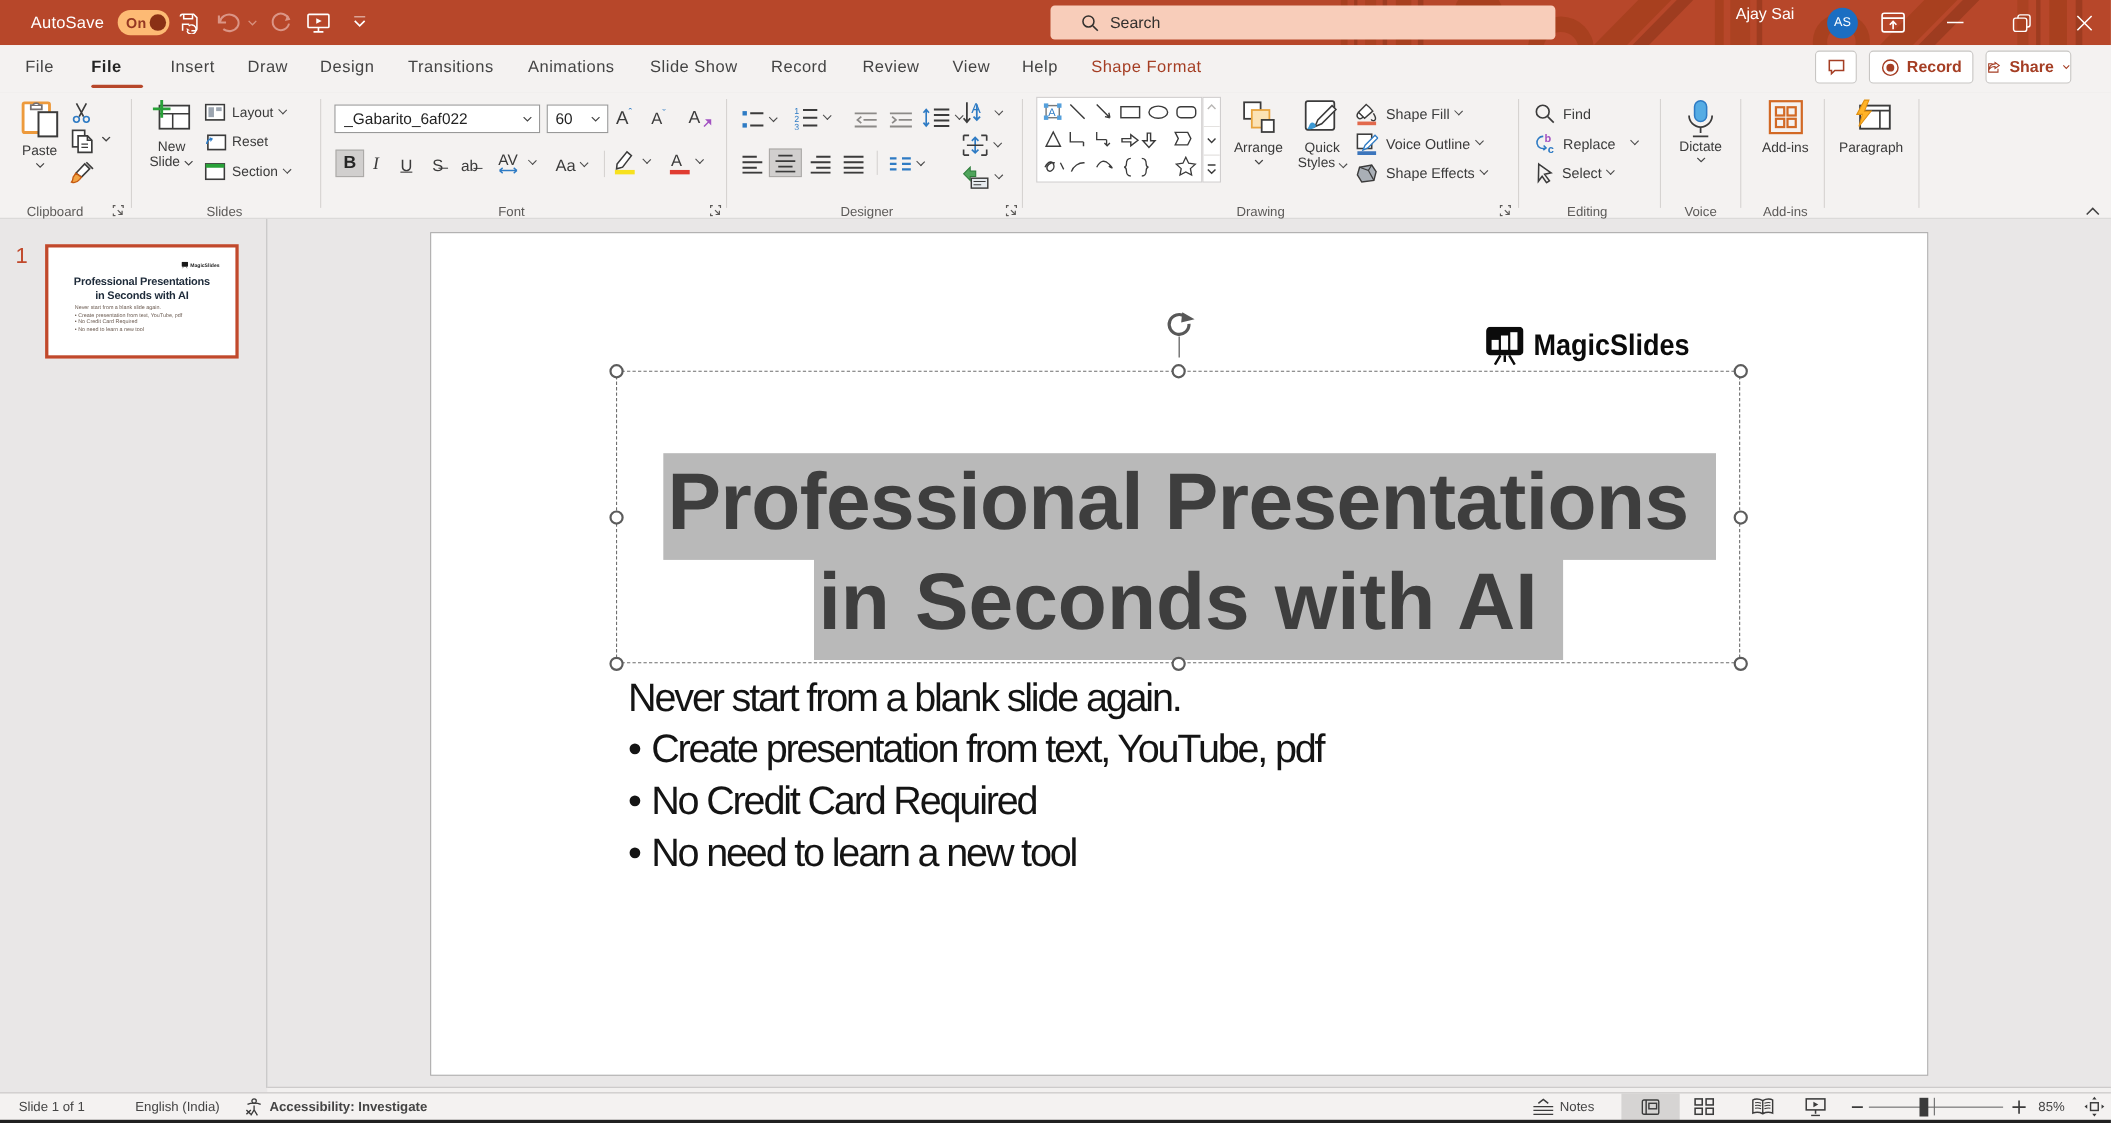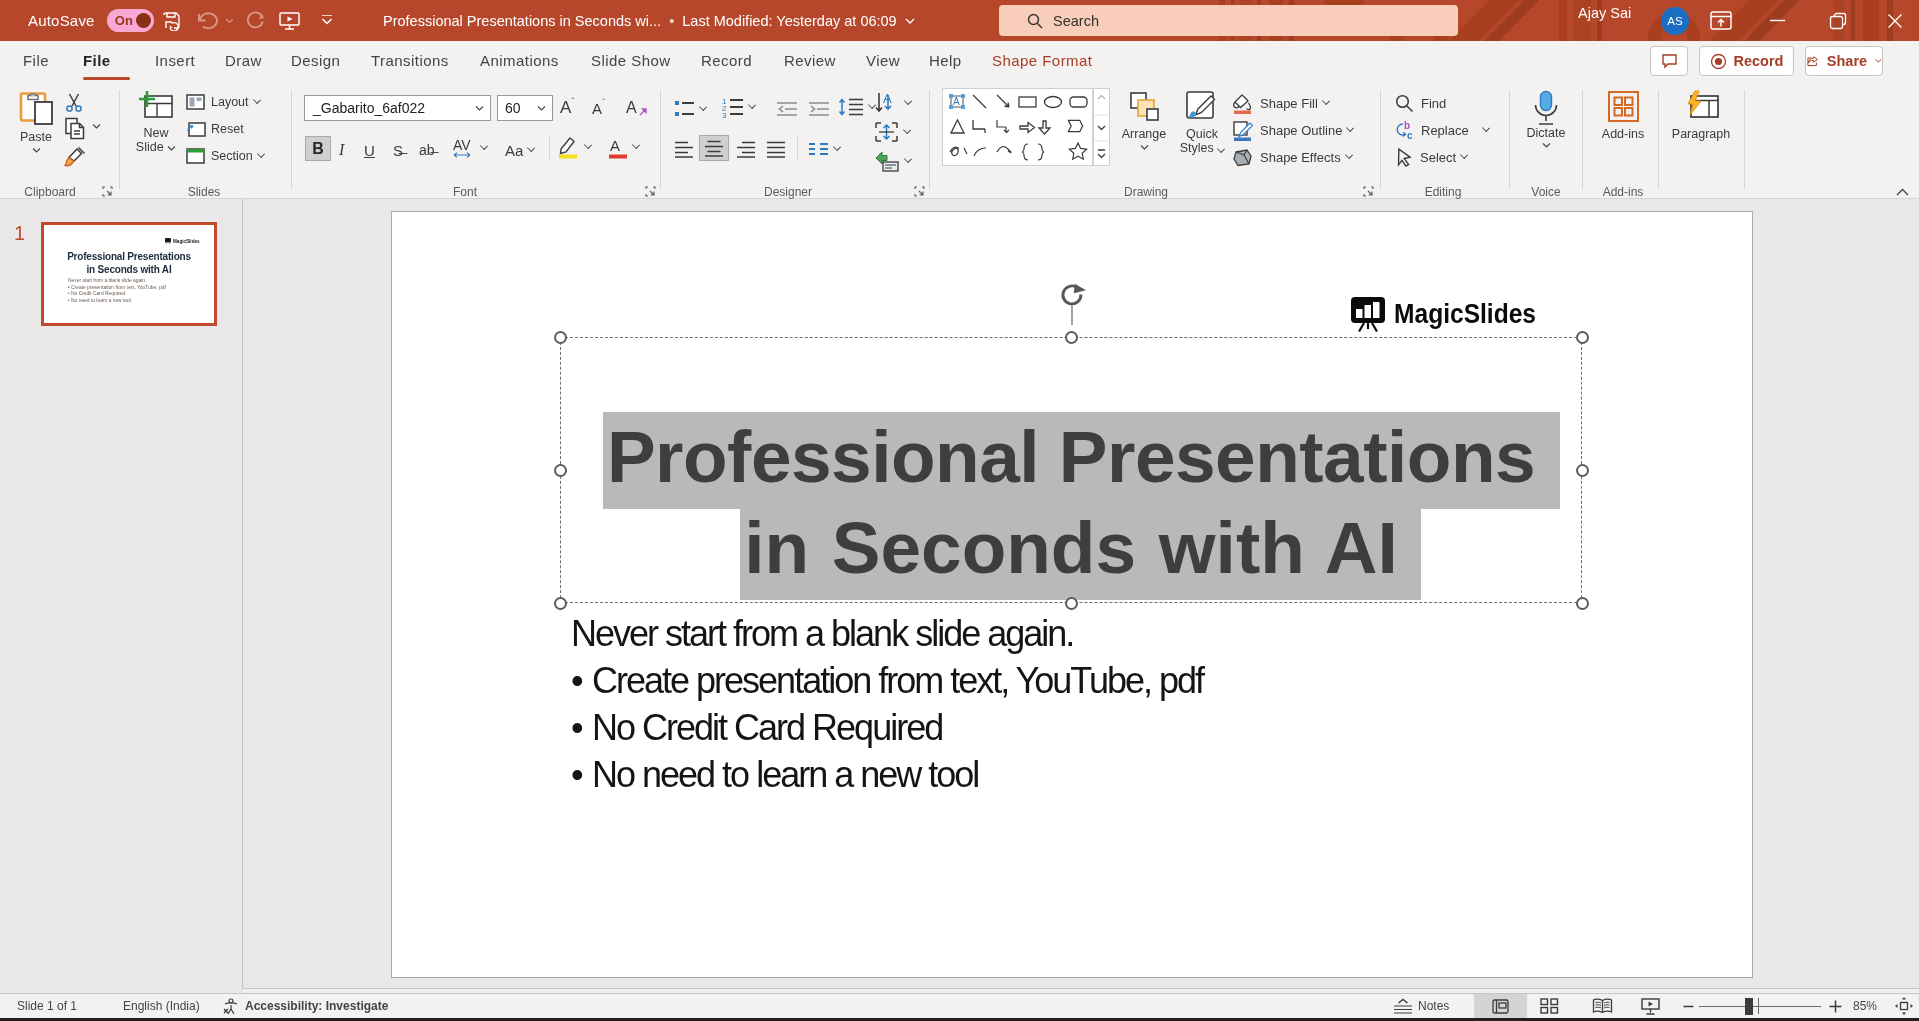--- a/index.html
+++ b/index.html
@@ -4,27 +4,27 @@
 <style>
 * { margin:0; padding:0; box-sizing:border-box; }
 html,body { width:1919px; height:1021px; overflow:hidden; font-family:"Liberation Sans", sans-serif; }
 #app { position:relative; width:1919px; height:1021px; background:#E8E6E6; }
 
 
 #titlebar { position:absolute; left:0; top:0; width:1919px; height:41px; background:#B7472A; color:#fff; }
 #tb-pattern { position:absolute; right:0; top:0; width:830px; height:41px; overflow:hidden; }
 .tb-item { position:absolute; top:0; height:41px; display:flex; align-items:center; }
 #autosave { left:28px; font-size:15px; letter-spacing:0.2px; }
-#as-pill { margin-left:12px; width:47px; height:23px; background:#f9a8d4; border-radius:12px; display:flex; align-items:center; color:#B7472A;}
+#as-pill { margin-left:12px; width:47px; height:23px; background:#fdba74; border-radius:12px; display:flex; align-items:center; color:#B7472A;}
 #as-pill span { font-size:13px; font-weight:bold; color:#943722; margin-left:8px;}
 #as-pill i { display:block; width:15px; height:15px; border-radius:50%; background:#8a3015; margin-left:3px;}
 .qat { position:absolute; top:0; height:41px; display:flex; align-items:center; justify-content:center; }
 #doc-title { position:absolute; left:383px; top:0; height:41px; display:flex; align-items:center; font-size:14.5px; color:#fff; }
 #doc-title .dim { color:#F1D4CB; }
-#searchbox { position:absolute; left:955px; top:5px; width:459px; height:31px; background:#F8CDBA; border-radius:4px; display:flex; align-items:center; color:#33302E; font-size:14.5px;margin-left:44px; }
+#searchbox { position:absolute; left:955px; top:5px; width:459px; height:31px; background:#F8CDBA; border-radius:4px; display:flex; align-items:center; color:#33302E; font-size:14.5px; }
 #user { position:absolute; left:1578px; top:0; height:26px; display:flex; align-items:center; font-size:14.5px; color:#fff;}
 #avatar { position:absolute; left:1661px; top:7px; width:28px; height:28px; border-radius:50%; background:#1B6EC2; color:#fff; font-size:11.5px; display:flex; align-items:center; justify-content:center; }
 .winbtn { position:absolute; top:0; width:44px; height:41px; display:flex; align-items:center; justify-content:center; color:#fff; }
 
 
 #tabrow { position:absolute; left:0; top:41px; width:1919px; height:43px; background:#F4F2F1; }
 .tab { position:absolute; top:0; height:38px; display:flex; align-items:center; font-size:15px; letter-spacing:0.45px; color:#444; }
 .tab.active { color:#242424; font-weight:bold; }
 #home-underline { position:absolute; left:83px; top:36px; width:47px; height:3px; background:#B7472A; border-radius:2px;}
 .tr-btn { position:absolute; top:5px; height:30px; border:1px solid #C8C6C4; border-radius:4px; background:#fff; display:flex; align-items:center; justify-content:center; color:#A53E24; font-size:14px; }
@@ -134,23 +134,20 @@
           <path d="M11.5 15 v4 M7 19 h9"></path>
           <path d="M9.5 6.5 l5 2.5 -5 2.5 z" fill="#fff" stroke="none"></path>
         </svg>
       </div>
     <div class="qat" style="left:312px;width:30px">
         <svg width="14" height="11" viewBox="0 0 14 11">
           <path d="M2 0 h10" stroke="#fff" stroke-width="1.5"></path>
           <path d="M2.5 4 l4.5 4.5 L11.5 4" stroke="#fff" stroke-width="1.5" fill="none"></path>
         </svg>
       </div>
-    <div id="doc-title">Professional Presentations in Seconds wi...&nbsp;&nbsp;<span class="dim">•</span>&nbsp;&nbsp;Last Modified: Yesterday at 06:09&nbsp;&nbsp;<svg width="10" height="6" viewBox="0 0 10 6">
-          <path d="M1 1l4 4 4-4" stroke="#fff" stroke-width="1.3" fill="none"></path>
-        </svg></div>
     <div id="searchbox">
         <svg style="margin-left:28px" width="16" height="16" viewBox="0 0 16 16">
           <circle cx="6.5" cy="6.5" r="5" stroke="#33302E" stroke-width="1.4" fill="none"></circle>
           <path d="M10.5 10.5L15 15" stroke="#33302E" stroke-width="1.4"></path>
         </svg>
         <span style="margin-left:10px">Search</span>
       </div>
     <div id="user">Ajay Sai</div>
     <div id="avatar">AS</div>
     <div class="winbtn" style="left:1699px">
@@ -518,21 +515,21 @@
         </svg>
         <span style="margin-left:7px;font-size:13px">Shape Fill</span>
         <span class="chev">▼</span>
       </div>
     <div class="srow" style="left:1232px;top:35px">
         <svg width="21" height="21" viewBox="0 0 21 21">
           <rect x="2" y="2" width="13" height="13" fill="#fff" stroke="#3B3B3B" stroke-width="1.4"></rect>
           <path d="M18 3 L9 12 l-2 4.5 4.5-2 L20.5 5.5 z" fill="#fff" stroke="#2E7BC4" stroke-width="1.2"></path>
           <rect x="2" y="17.5" width="17" height="3.5" fill="#3C76BC"></rect>
         </svg>
-        <span style="margin-left:7px;font-size:13px">Shape Outline</span>
+        <span style="margin-left:7px;font-size:13px">Voice Outline</span>
         <span class="chev">▼</span>
       </div>
     <div class="srow" style="left:1232px;top:62px">
         <svg width="21" height="19" viewBox="0 0 21 19">
           <path d="M4 4 L15 2 L19 8 L17 16 L6 17.5 L2 11 z" fill="#A9AFB6" stroke="#3B3B3B" stroke-width="1.3"></path>
           <path d="M4 4 L12 7 L17 16 M12 7 L15 2" fill="none" stroke="#3B3B3B" stroke-width="1.1"></path>
         </svg>
         <span style="margin-left:7px;font-size:13px">Shape Effects</span>
         <span class="chev">▼</span>
       </div>

